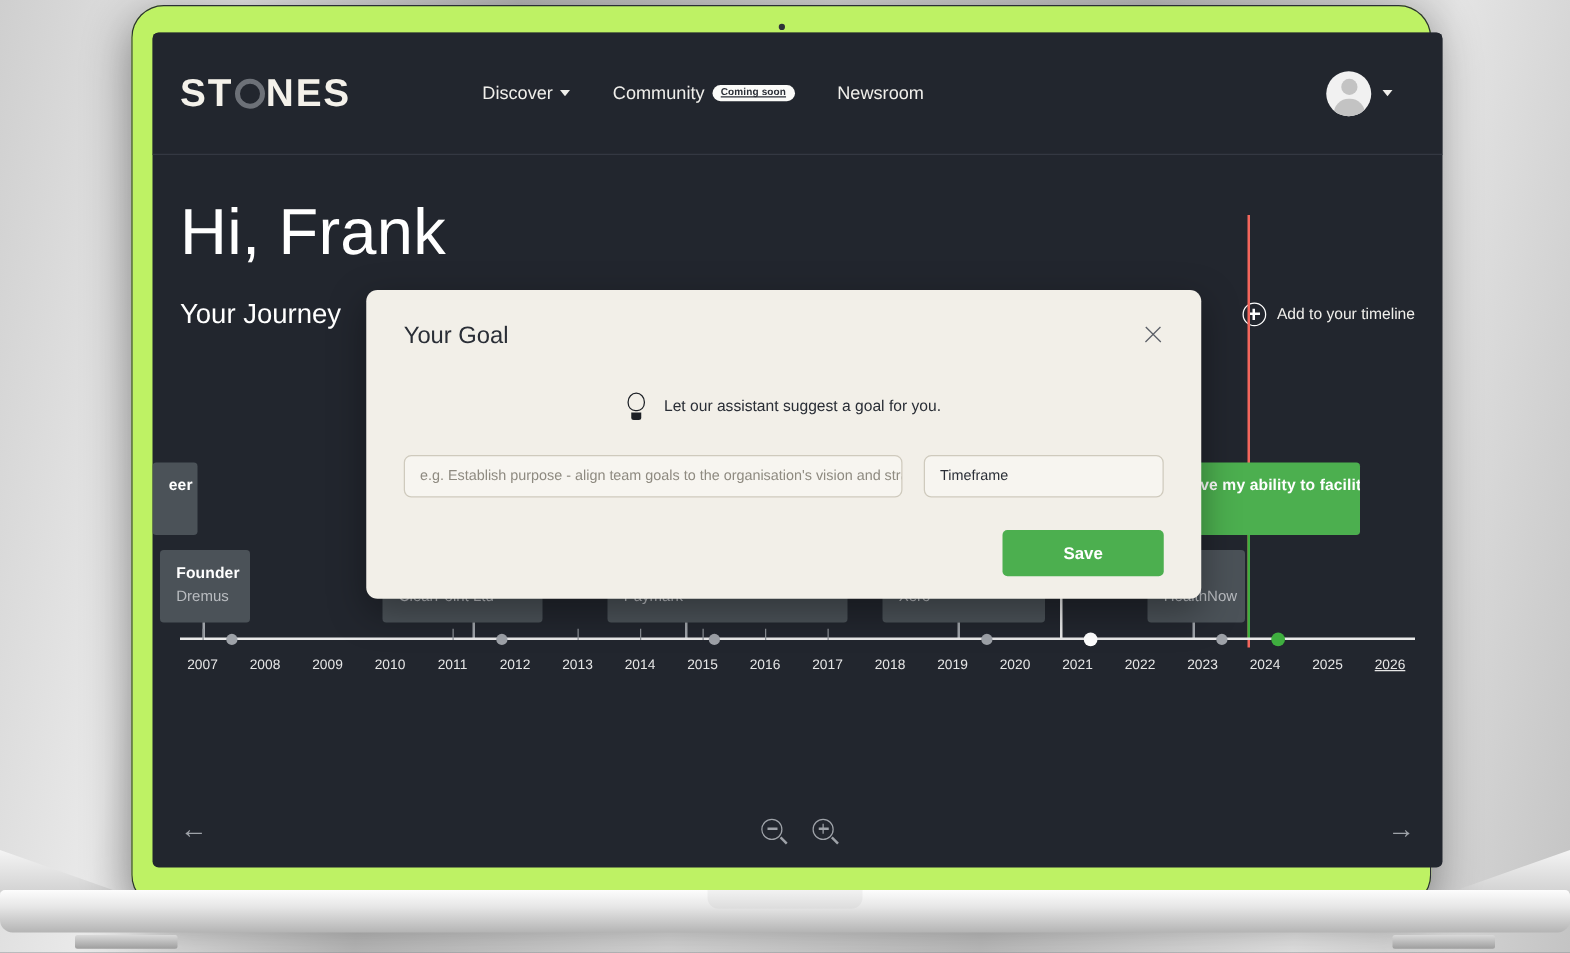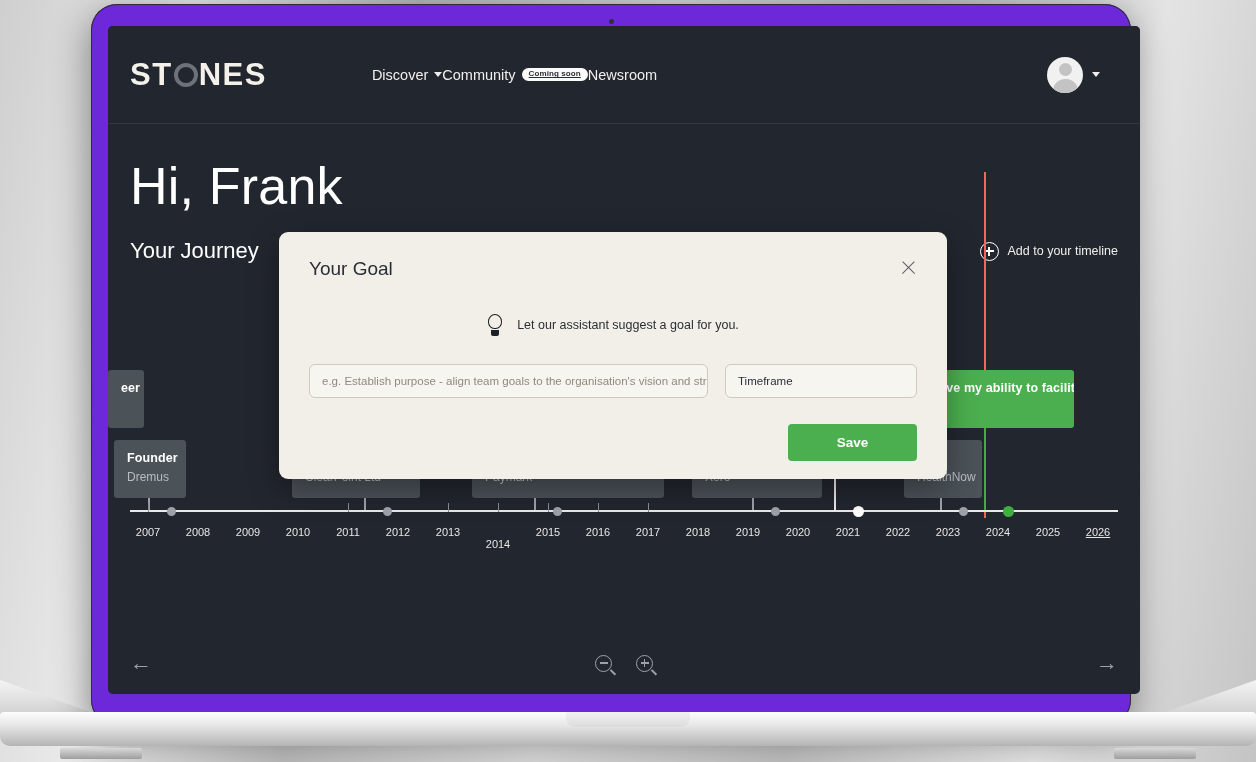--- a/index.html
+++ b/index.html
@@ -5,22 +5,22 @@
   * { margin:0; padding:0; box-sizing:border-box; }
   html,body { width:1256px; height:762px; overflow:hidden; }
   body {
     font-family:"Liberation Sans", sans-serif;
     background:linear-gradient(100deg,#cfcfcf 0%,#e9e9e9 14%,#b9b9b9 30%,#d6d6d6 48%,#bdbdbd 66%,#e4e4e4 84%,#c4c4c4 100%);
     position:relative;
   }
 
   
   .laptop-lid{
-    position:absolute; left:91px; top:4px; width:1040px; height:722px;
-    background:#6d28d9; border-radius:26px;
+    position:absolute; left:105px; top:4px; width:1040px; height:722px;
+    background:#bef264; border-radius:26px;
     box-shadow:0 10px 38px rgba(0,0,0,.45), inset 0 0 0 1px #2b2f35;
   }
   .lid-camera{
     position:absolute; left:50%; top:15px; width:5px; height:5px; margin-left:-2.5px;
     background:#2e3238; border-radius:50%;
   }
   .screen{
     position:absolute; left:17px; top:22px; width:1032px; height:668px;
     background:#22262e; border-radius:5px; overflow:hidden;
   }
@@ -51,21 +51,21 @@
     padding:0 40px 0 22px; border-bottom:1px solid #343842; position:relative;
   }
   .logo{
     font-size:31px; font-weight:700; letter-spacing:1.5px; color:#f4f1ea;
     display:flex; align-items:center;
   }
   .logo .ring{
     display:inline-block; width:24px; height:24px; border-radius:50%;
     border:4px solid #6d7178; margin:0 1px; vertical-align:middle;
   }
-  .nav-links{ display:flex; align-items:center; margin-left:105px; }
+  .nav-links{ display:flex; align-items:center; gap:34px; margin-left:105px; }
   .nav-link{
     color:#f0efeb; font-size:14.5px; display:flex; align-items:center; gap:6px;
     cursor:pointer; white-space:nowrap;
   }
   .caret{ width:0;height:0;border-left:4.5px solid transparent;border-right:4.5px solid transparent;
           border-top:5px solid #f0efeb; display:inline-block; }
   .pill{
     background:#fbfbf9; color:#2a2e36; font-size:8px; font-weight:700;
     border-radius:10px; padding:2.5px 7px 3px; line-height:1; letter-spacing:.1px;text-decoration:underline;
   }
@@ -266,21 +266,21 @@
           <div class="tick" style="left:18px;"></div>
           <div class="year" style="left:18px;">2007</div>
           <div class="year" style="left:68px;">2008</div>
           <div class="year" style="left:118px;">2009</div>
           <div class="year" style="left:168px;">2010</div>
           <div class="year" style="left:218px;">2011</div>
           <div class="tick" style="left:218px;"></div>
           <div class="year" style="left:268px;">2012</div>
           <div class="year" style="left:318px;">2013</div>
           <div class="tick" style="left:318px;"></div>
-          <div class="year" style="left:368px;margin-top:12px;">2014</div>
+          <div class="year" style="left:368px;">2014</div>
           <div class="tick" style="left:368px;"></div>
           <div class="year" style="left:418px;">2015</div>
           <div class="tick" style="left:418px;"></div>
           <div class="year" style="left:468px;">2016</div>
           <div class="tick" style="left:468px;"></div>
           <div class="year" style="left:518px;">2017</div>
           <div class="tick" style="left:518px;"></div>
           <div class="year" style="left:568px;">2018</div>
           <div class="year" style="left:618px;">2019</div>
           <div class="year" style="left:668px;">2020</div>

